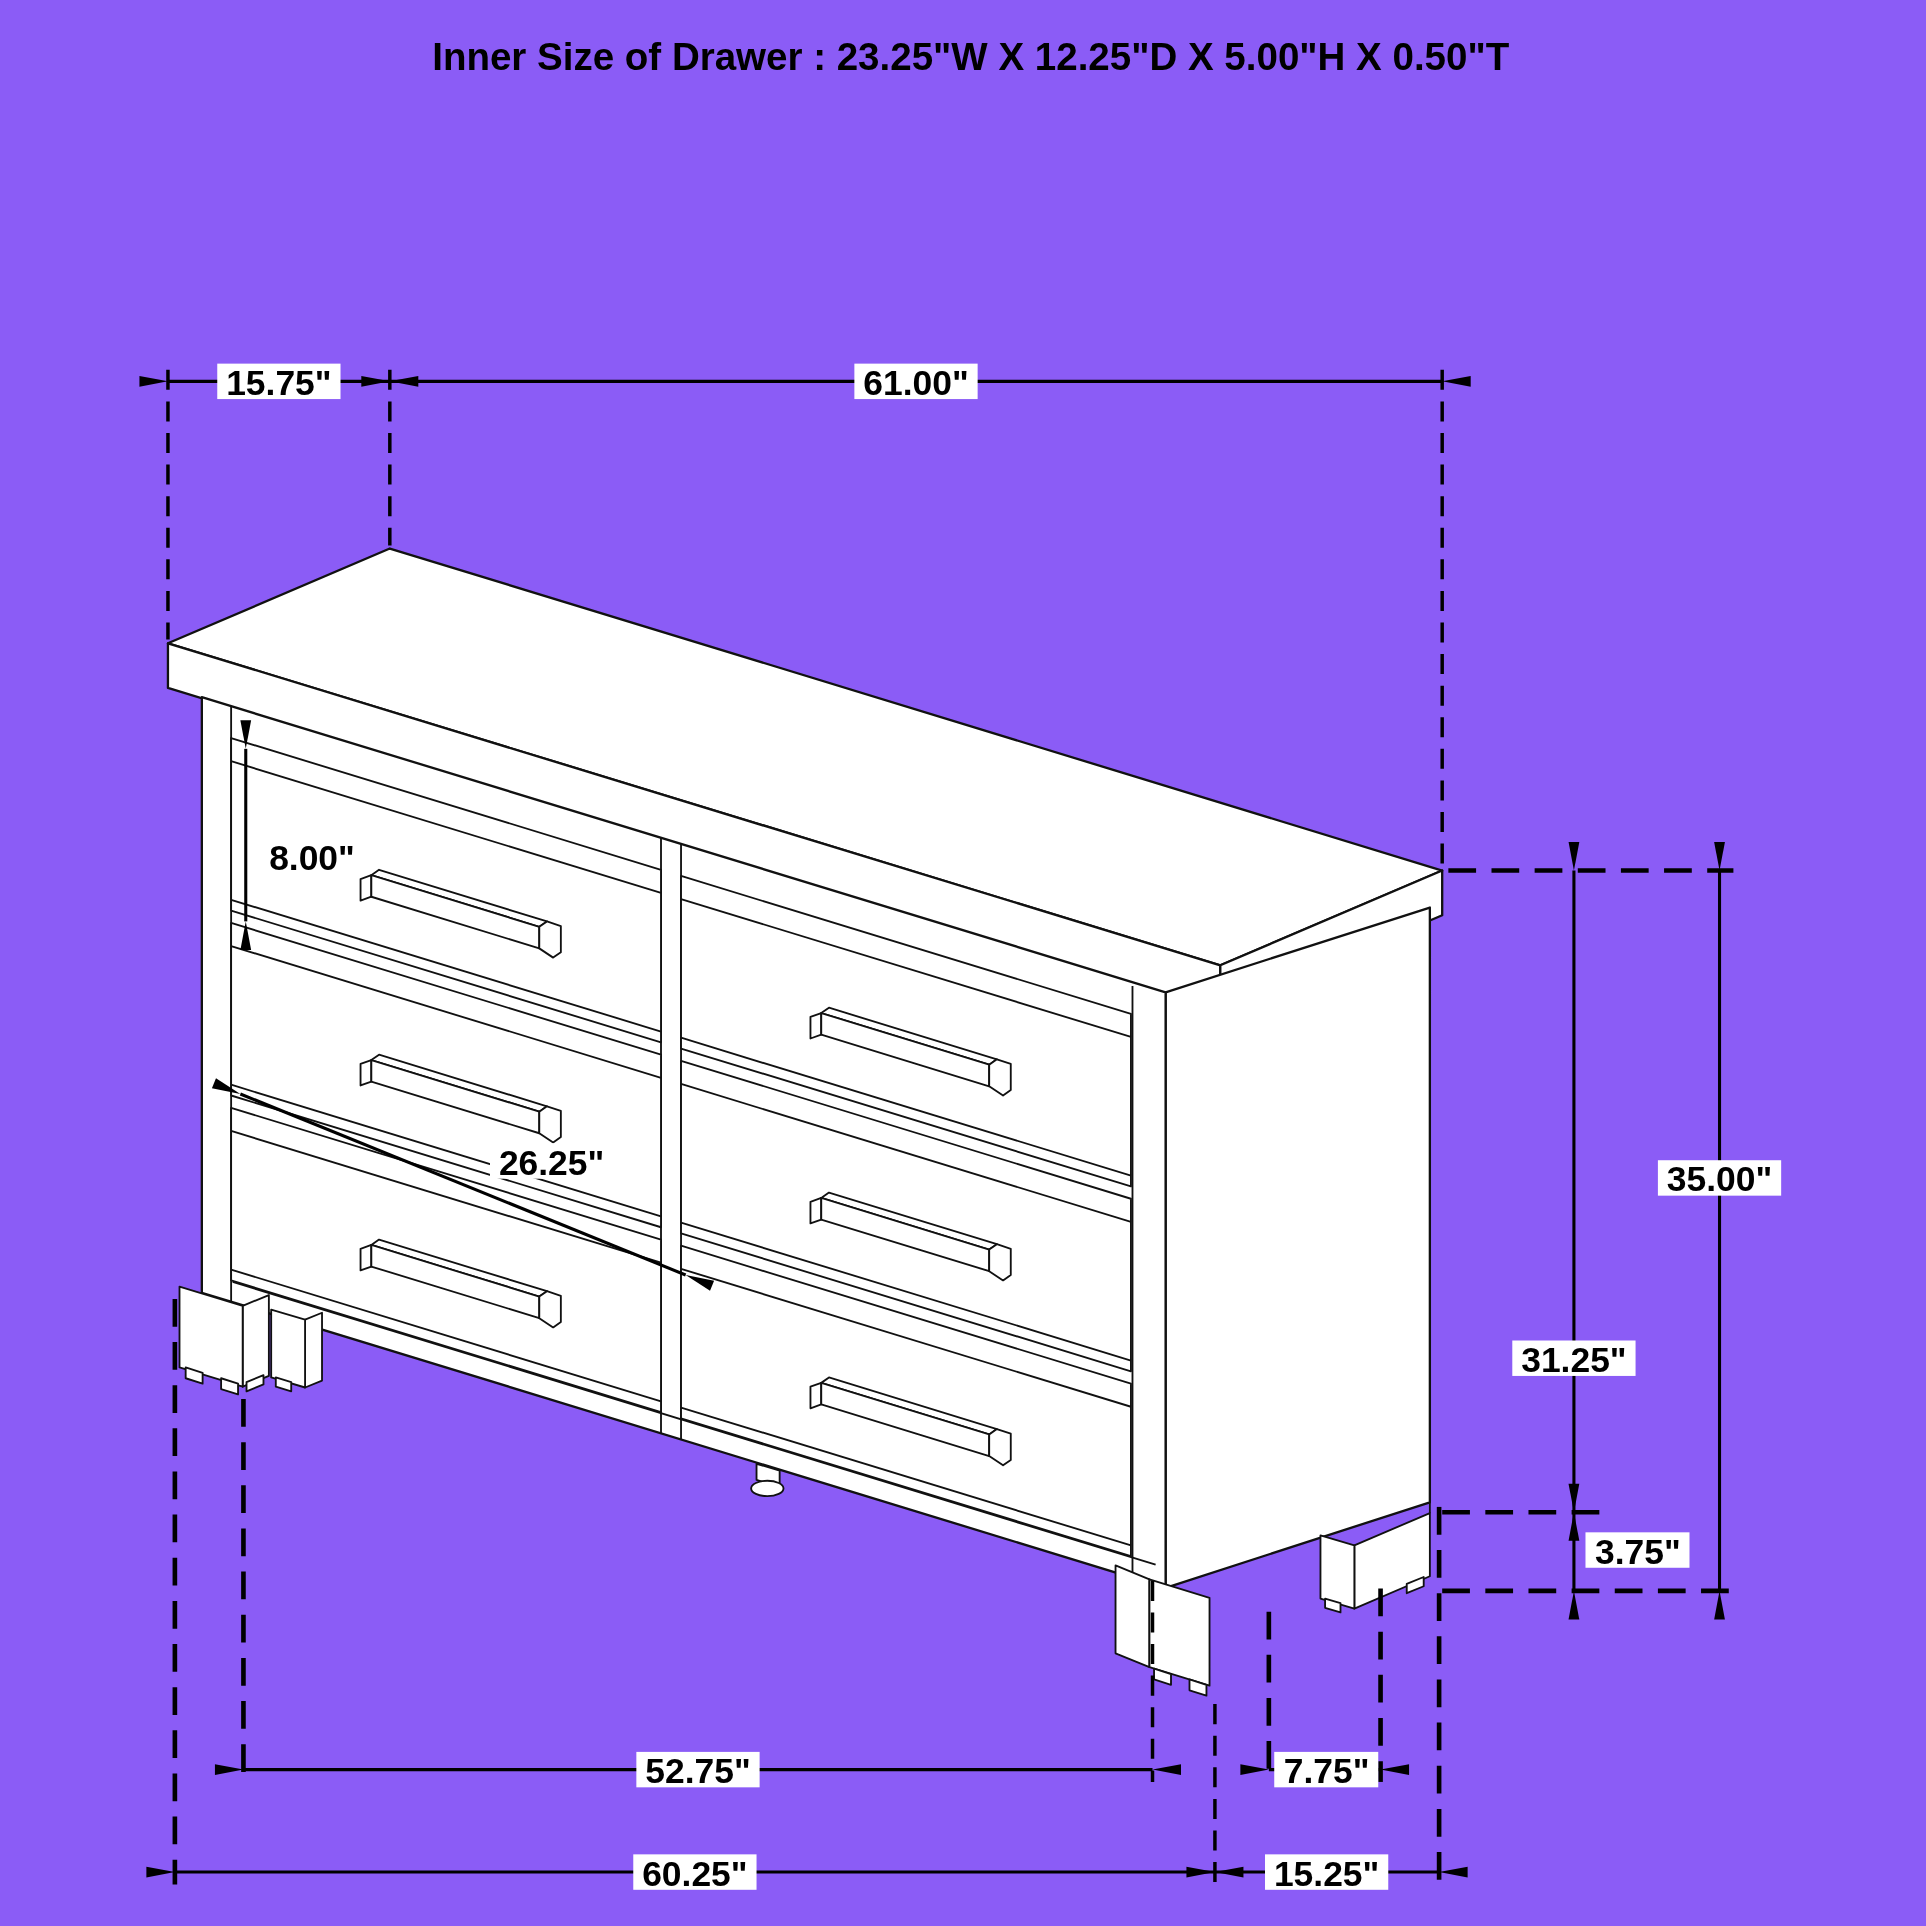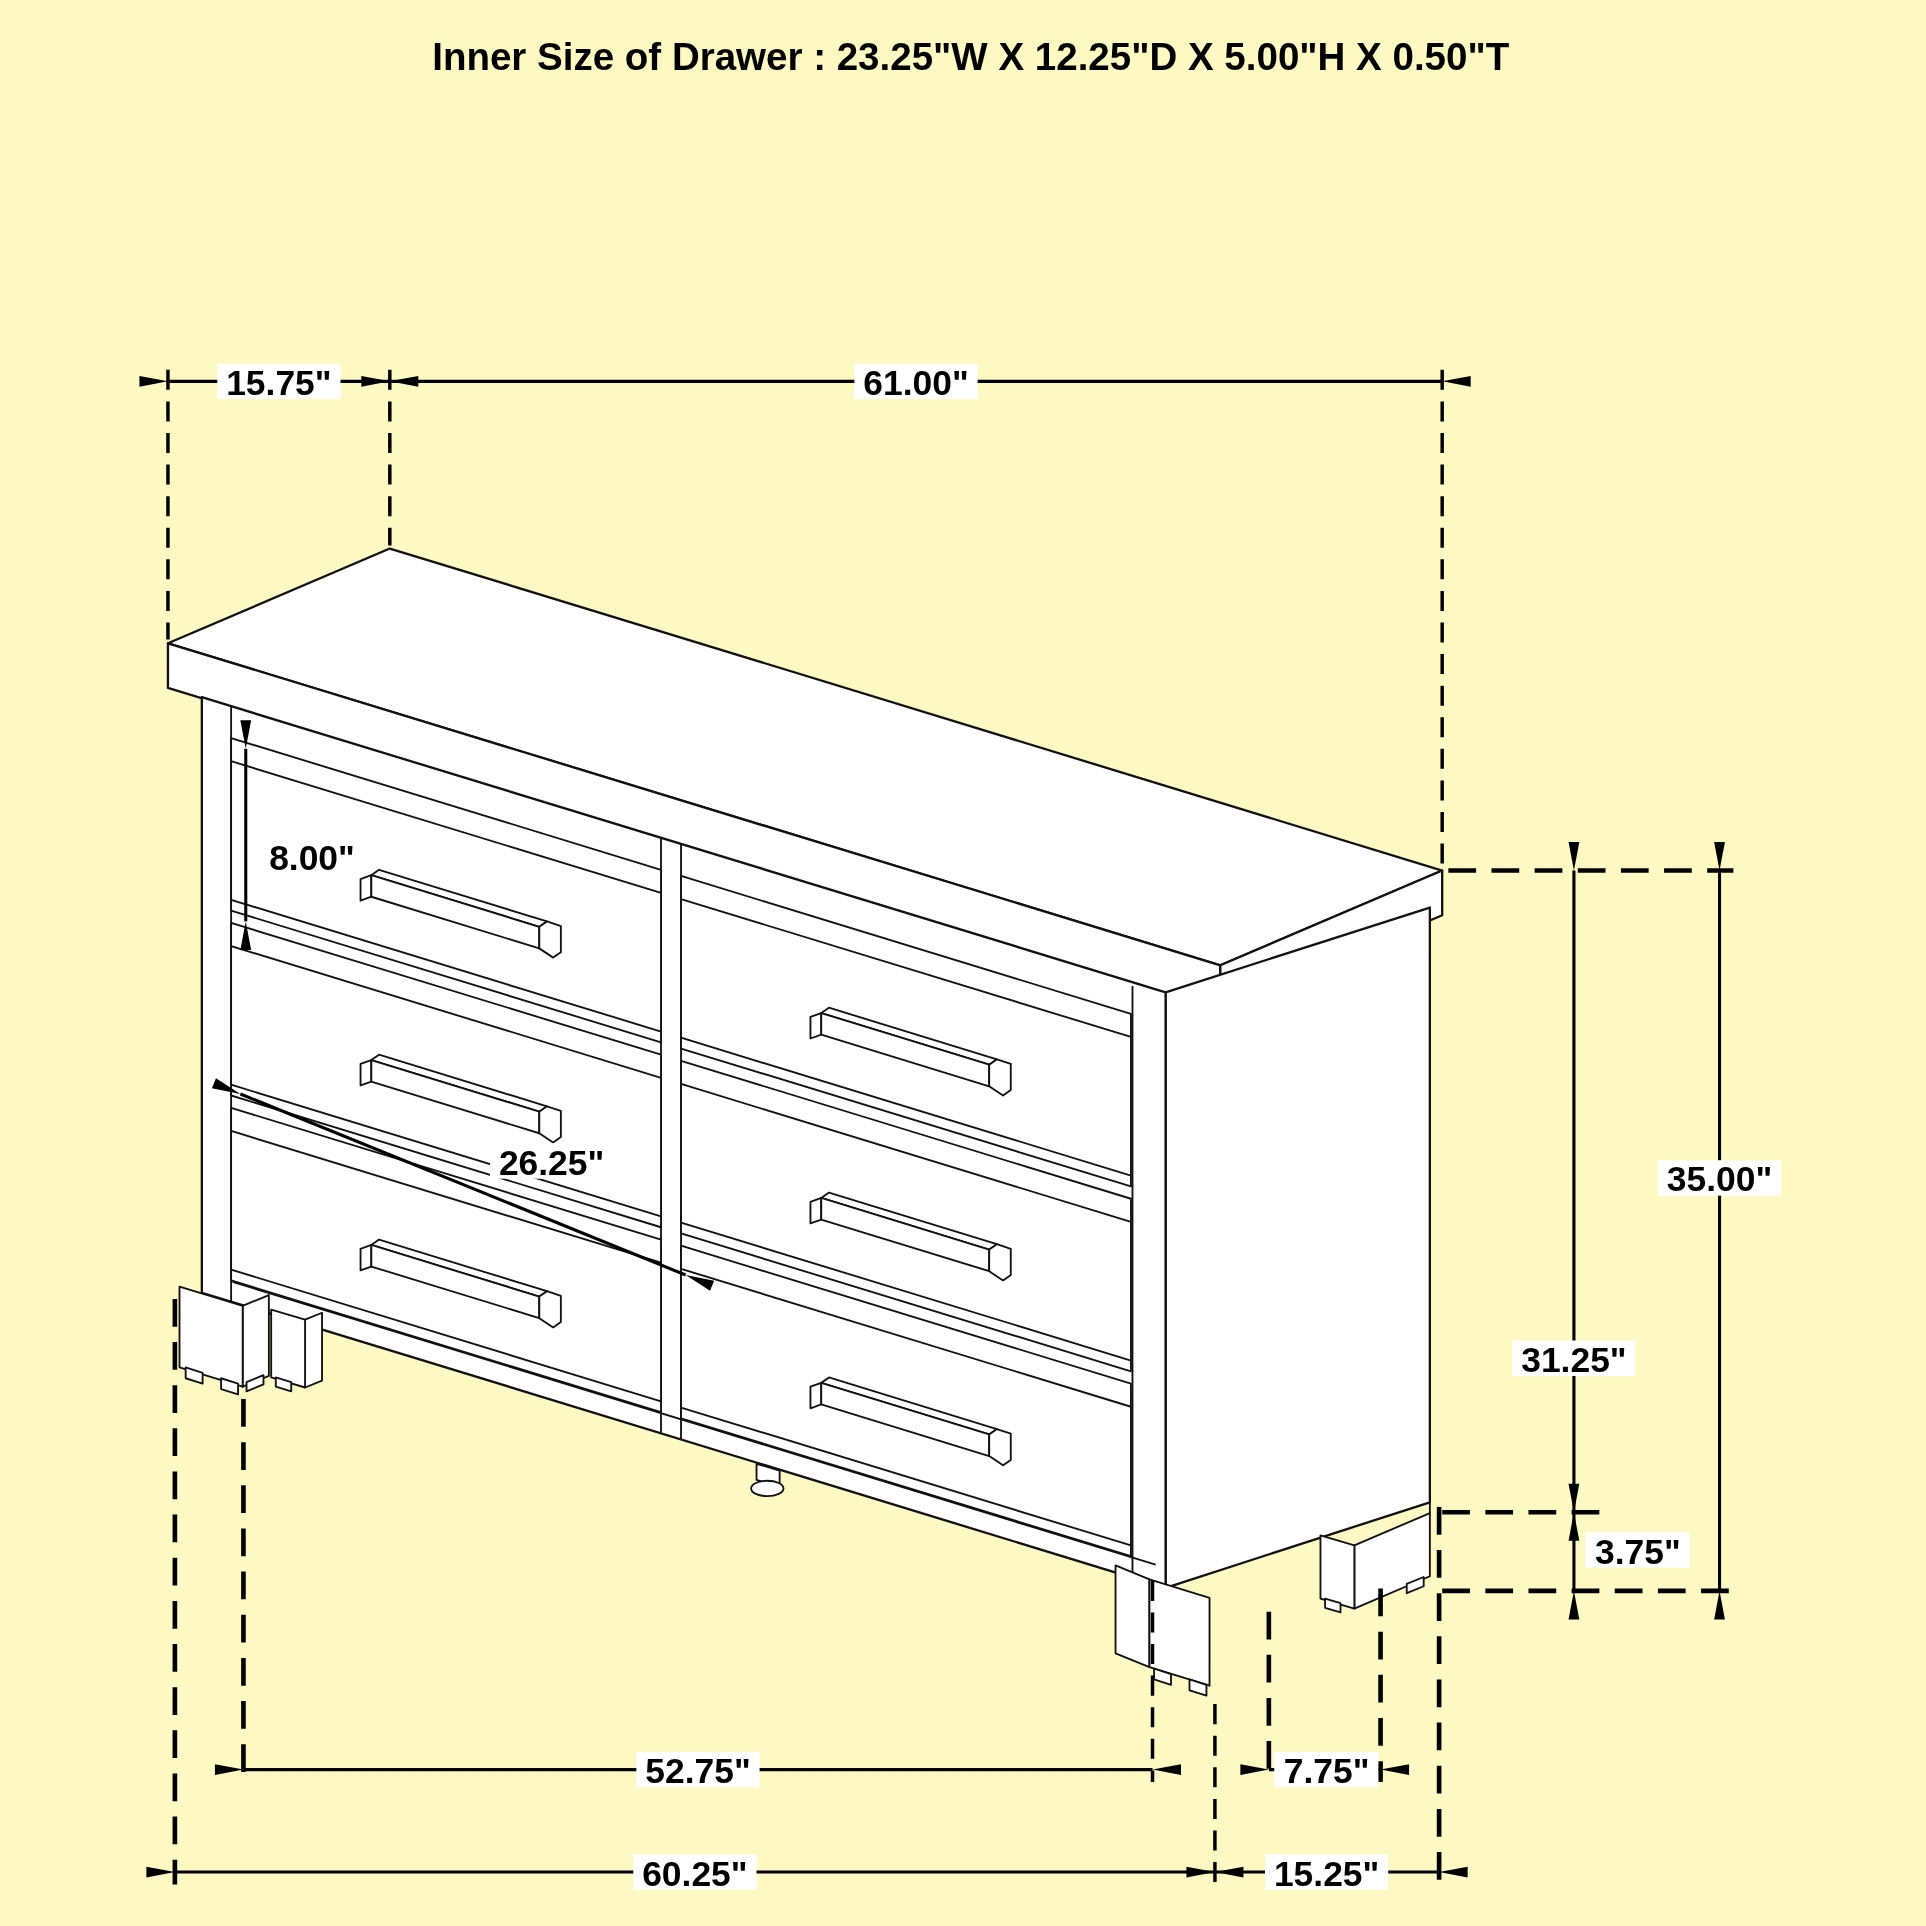--- a/index.html
+++ b/index.html
@@ -1,16 +1,16 @@
 <!DOCTYPE html>
 <html style="font-size:12.3px"><head>
 <meta charset="utf-8">
 <style>
   html,body{margin:0;padding:0;background:#ffffff;}
-  .page{position:relative;width:1926px;height:1926px;background:#fef9c3;overflow:hidden;}
+  .page{position:relative;width:1926px;height:1926px;background:#8b5cf6;overflow:hidden;}
   svg{position:absolute;left:0;top:0;}
   .drawthin{fill:none;stroke:#111;stroke-width:2.4;stroke-linejoin:round;}
   .white{fill:#fff;stroke:#111;stroke-width:3;stroke-linejoin:round;}
   .whitethin{fill:#fff;stroke:#111;stroke-width:2.4;stroke-linejoin:round;}
   .dim{stroke:#000;stroke-width:4;fill:none;}
   .ext{stroke:#000;stroke-width:4.5;fill:none;stroke-dasharray:26 15;}
   .extb{stroke:#000;stroke-width:6;fill:none;stroke-dasharray:36 20;}
   .mask{fill:#ffffff;stroke:none;}
   .lbl{font-family:"Liberation Sans", sans-serif;font-weight:bold;font-size:46px;fill:#000;
        text-anchor:middle;dominant-baseline:central;}

